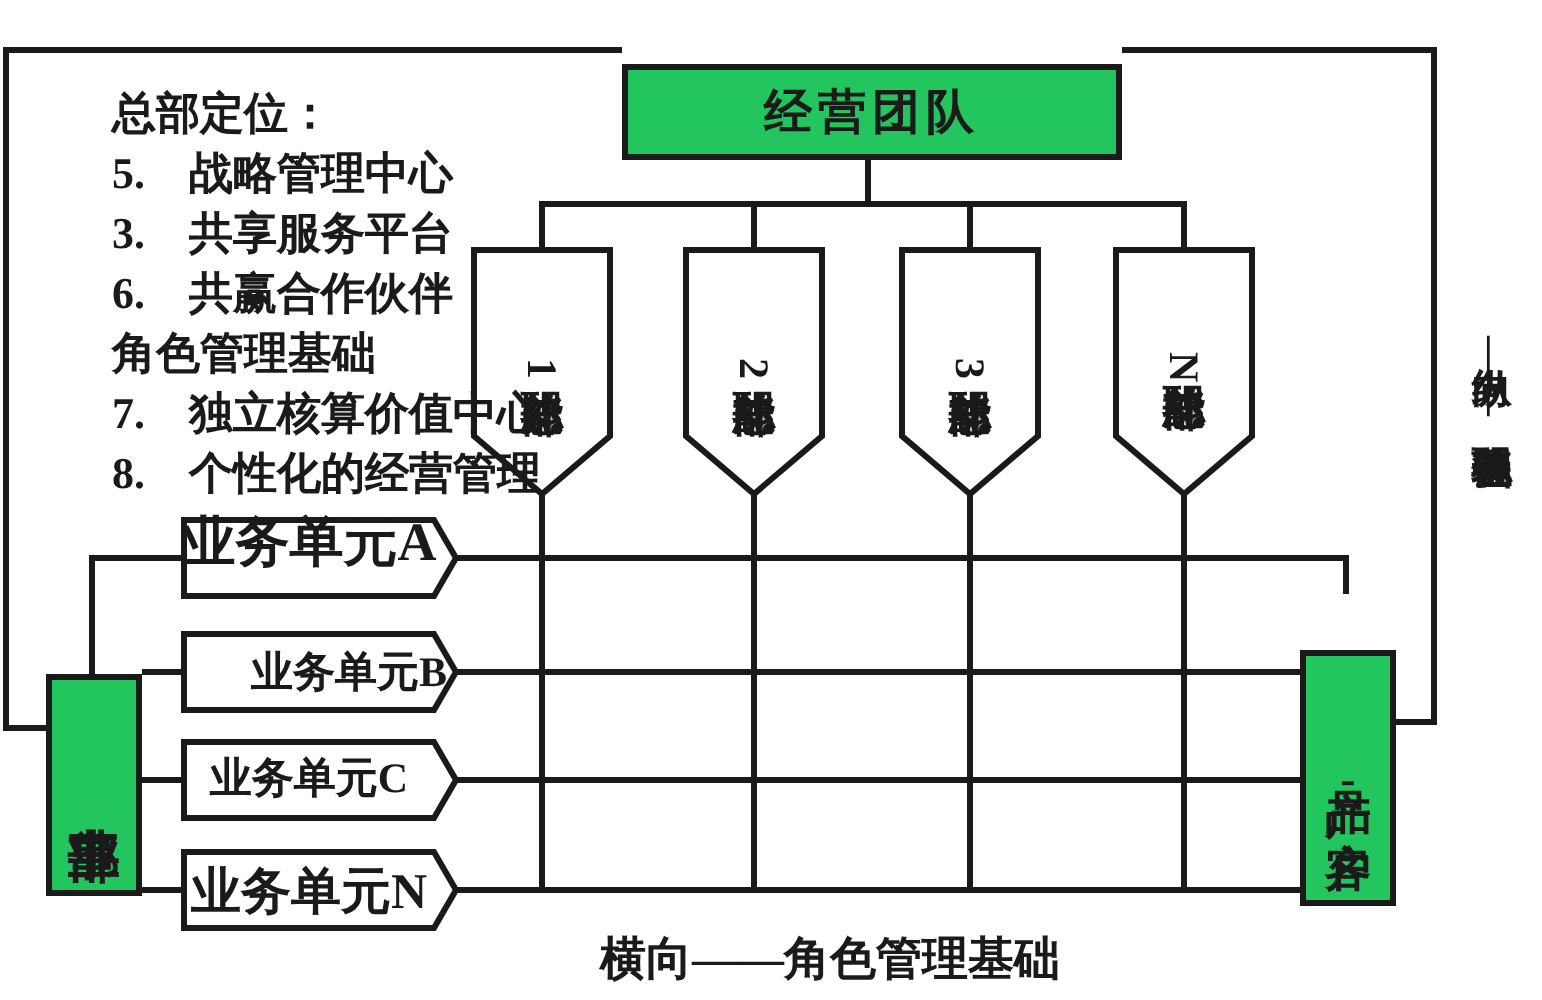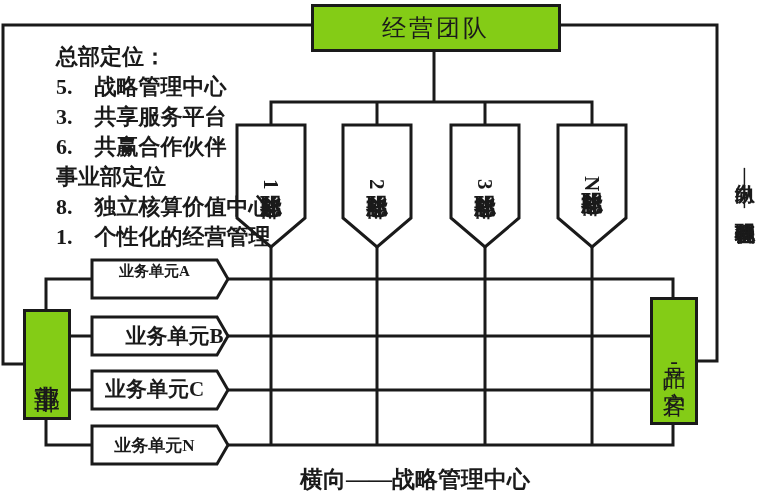--- a/index.html
+++ b/index.html
@@ -13,23 +13,24 @@
     background:var(--background);
     font-family:"Liberation Serif","DejaVu Serif",serif;
     color:var(--text);
     overflow:hidden;
   }
   .stage *{box-sizing:border-box;}
   svg.lines{position:absolute;left:0;top:0;}
   svg.lines path{fill:none;stroke:var(--line);stroke-width:3;}
   svg.lines polygon{fill:#ffffff;stroke:var(--line);stroke-width:3;}
   .box{
-    position:absolute;background:#84cc16;border:3px solid var(--line);
+    position:absolute;background:#22c55e;border:3px solid var(--line);
     display:flex;align-items:center;justify-content:center;
-    font-weight:400;
+    font-weight:700;
+    margin-top:28px;
   }
   .lbl{
     position:absolute;display:flex;align-items:center;justify-content:center;
     font-weight:700;white-space:nowrap;
   }
   .vert{writing-mode:vertical-rl;text-orientation:mixed;}
   .vert-upright{writing-mode:vertical-rl;text-orientation:upright;}
   .notes{
     position:absolute;left:28px;top:42px;width:250px;
     font-weight:700;font-size:22px;line-height:30px;
@@ -71,36 +72,36 @@
     <polygon points="92,426 217,426 228,445 217,464 92,464"></polygon>
   </svg>
 
   <div class="box" style="left:311px;top:4px;width:250px;height:48px;font-size:24px;letter-spacing:3px;">经营团队</div>
 
   <div class="notes">
     <div>总部定位：</div>
     <div>5.　战略管理中心</div>
     <div>3.　共享服务平台</div>
     <div>6.　共赢合作伙伴</div>
-    <div>事业部定位</div>
-    <div>8.　独立核算价值中心</div>
-    <div>1.　个性化的经营管理</div>
+    <div>角色管理基础</div>
+    <div>7.　独立核算价值中心</div>
+    <div>8.　个性化的经营管理</div>
   </div>
 
   <div class="lbl vert" style="left:237px;top:125px;width:68px;height:118px;font-size:21px;">总部职能1</div>
   <div class="lbl vert" style="left:343px;top:125px;width:68px;height:118px;font-size:21px;">总部职能2</div>
   <div class="lbl vert" style="left:451px;top:125px;width:68px;height:118px;font-size:21px;">总部职能3</div>
   <div class="lbl vert" style="left:558px;top:125px;width:68px;height:118px;font-size:21px;">总部职能N</div>
 
-  <div class="lbl" style="left:92px;top:260px;width:125px;height:22px;font-size:15px;">业务单元A</div>
+  <div class="lbl" style="left:92px;top:260px;width:125px;height:22px;font-size:27px;">业务单元A</div>
   <div class="lbl" style="left:92px;top:317px;width:125px;height:38px;font-size:21px;padding-left:40px;">业务单元B</div>
   <div class="lbl" style="left:92px;top:371px;width:125px;height:36px;font-size:21px;">业务单元C</div>
-  <div class="lbl" style="left:92px;top:426px;width:125px;height:38px;font-size:17px;">业务单元N</div>
+  <div class="lbl" style="left:92px;top:426px;width:125px;height:38px;font-size:25px;">业务单元N</div>
 
   <div class="box vert-upright" style="left:23px;top:309px;width:48px;height:111px;font-size:26px;">事业部</div>
 
   <div class="box vert-upright" style="left:650px;top:297px;width:48px;height:128px;font-size:23px;">产品-客户</div>
 
   <div class="lbl vert" style="left:728px;top:82px;width:36px;height:212px;font-size:20px;">纵向——职位管理基础</div>
 
-  <div class="lbl" style="left:290px;top:464px;width:250px;height:30px;font-size:23px;">横向——战略管理中心</div>
+  <div class="lbl" style="left:290px;top:464px;width:250px;height:30px;font-size:23px;">横向——角色管理基础</div>
 
 </div>
 
 </body></html>

